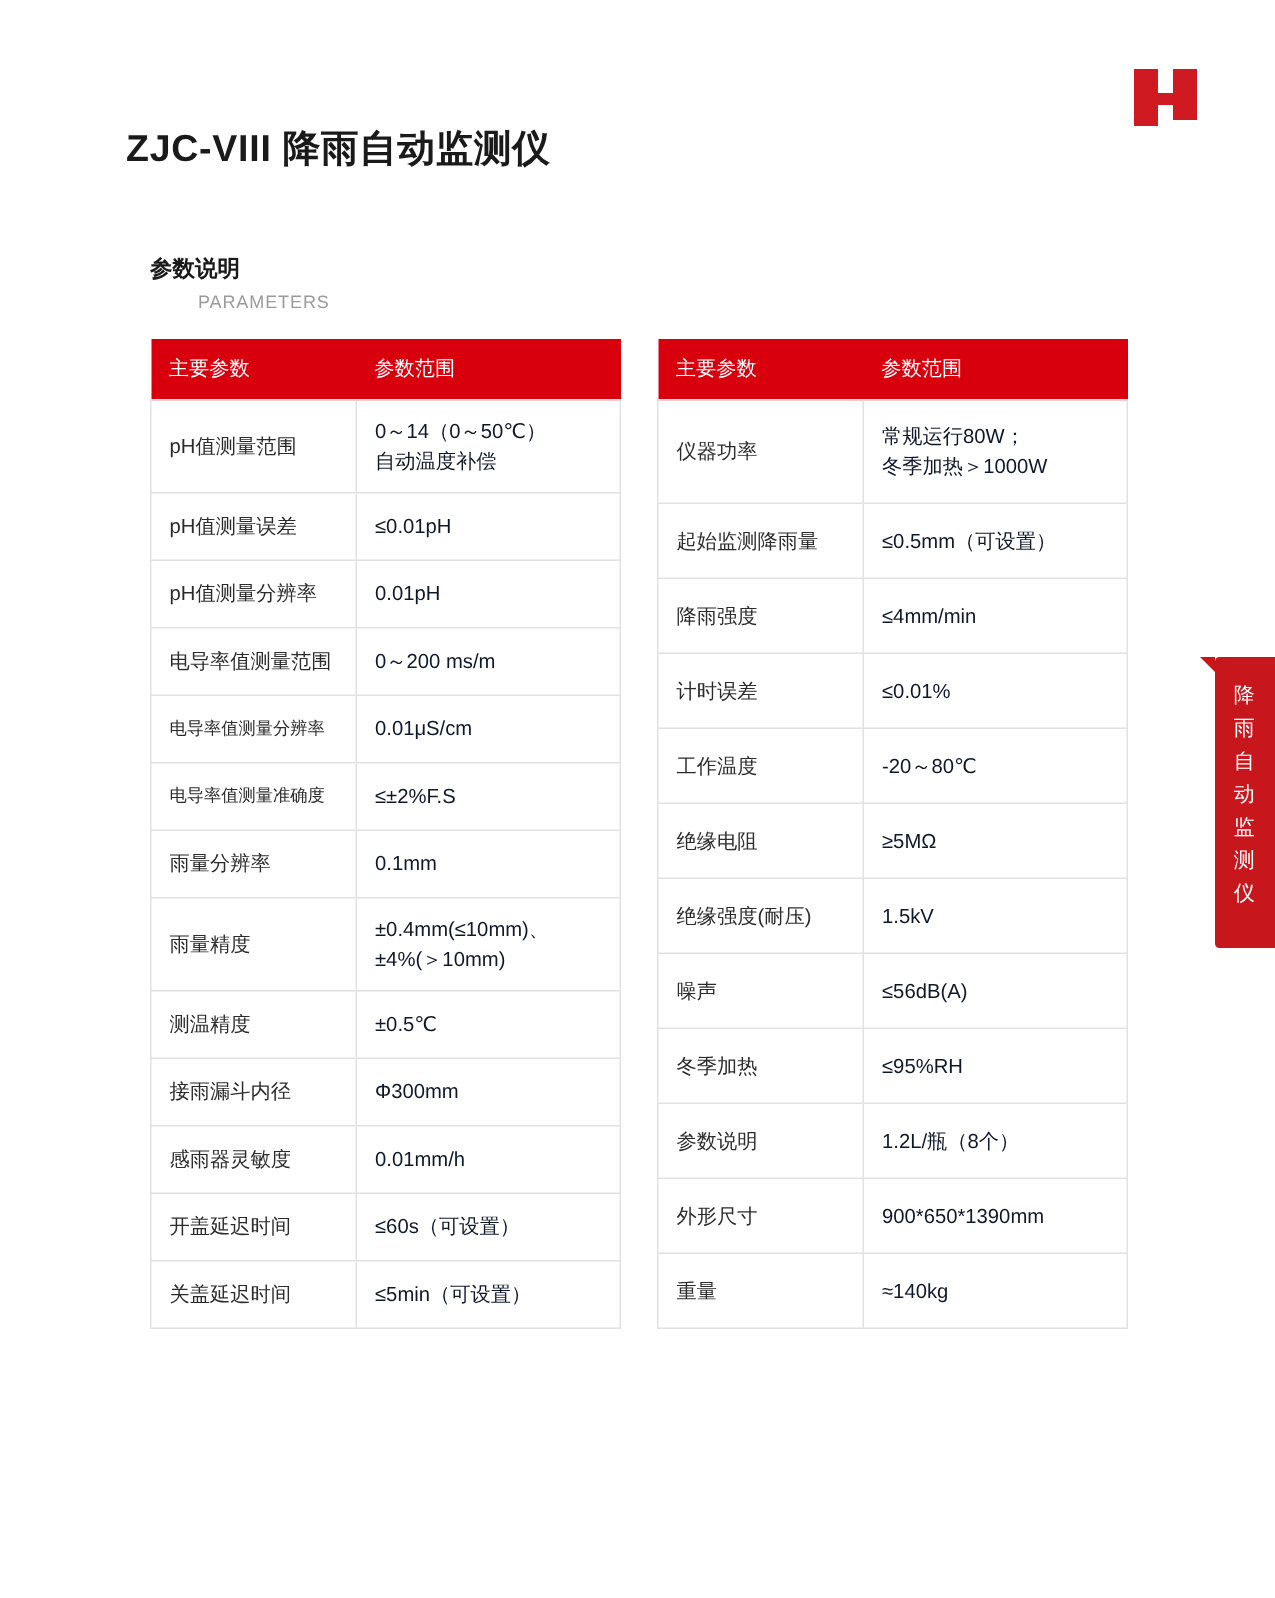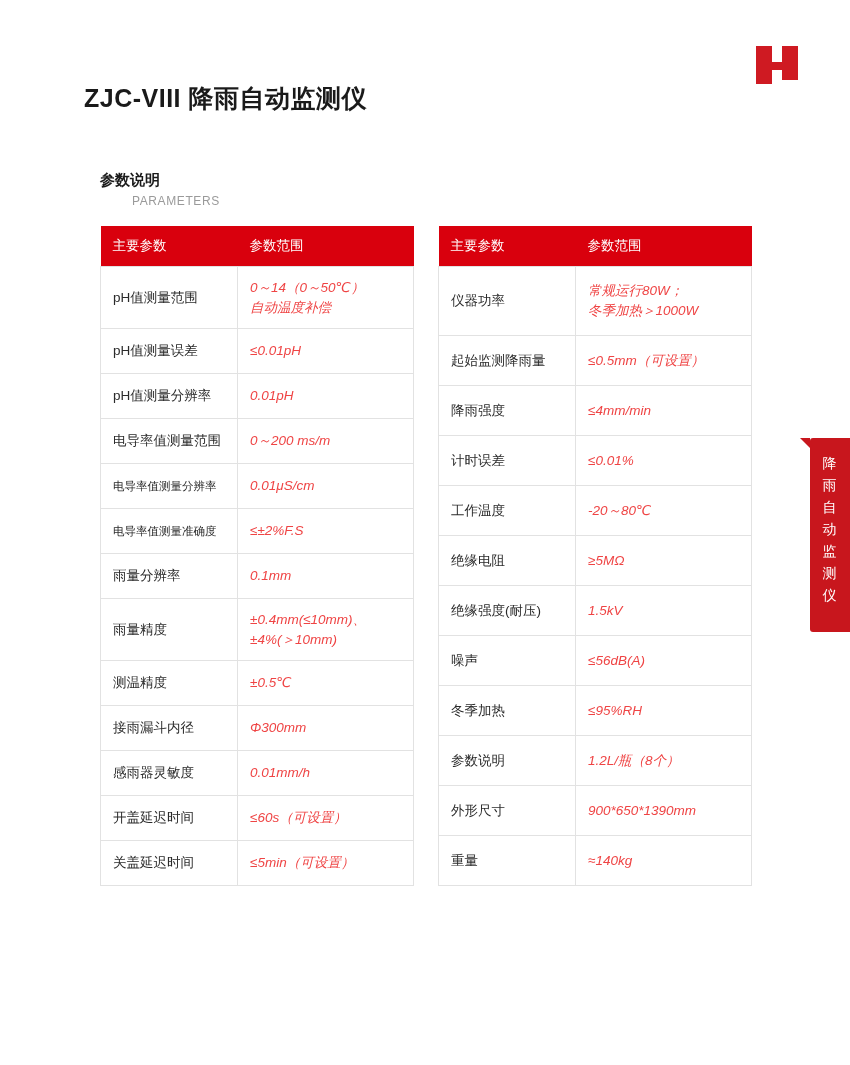--- a/index.html
+++ b/index.html
@@ -94,22 +94,21 @@
     background: #fff;
     height: 45px;
   }
   .param-table tbody td.name {
     color: #2b2b2b;
   }
   .param-table tbody td.small {
     font-size: 11.5px;
   }
   .param-table tbody td.value {
-    color: #ef4444;
-    font-style: italic;
+    color: #0f172a;
   }
 
   
   .side-tab {
     position: absolute;
     right: 0;
     top: 438px;
     width: 40px;
     height: 194px;
     background: #c8161d;

